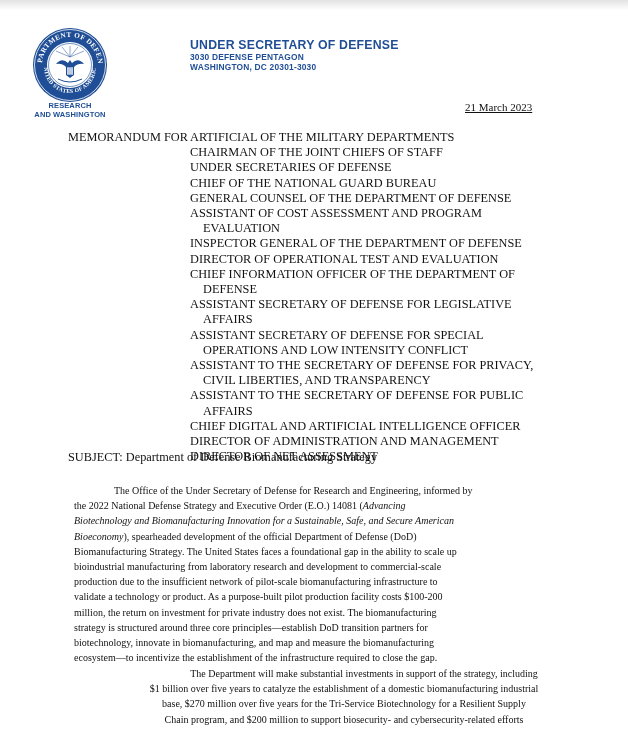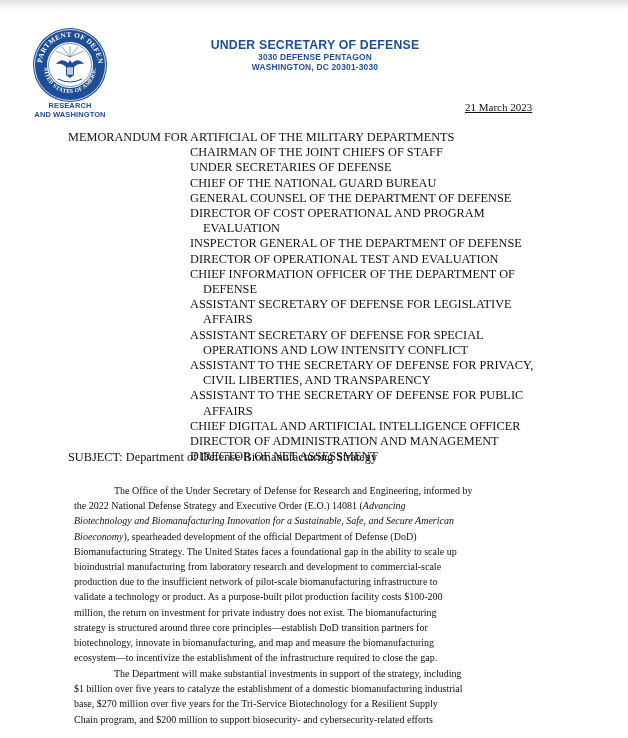--- a/index.html
+++ b/index.html
@@ -12,21 +12,21 @@
       position: absolute; left: 0; top: 0; width: 628px; height: 10px;
       background: linear-gradient(to bottom, #e2e2e2, rgba(255,255,255,0));
     }
     .seal { position: absolute; left: 32px; top: 27px; width: 76px; height: 76px; }
     .seal-caption {
       position: absolute; left: 18px; top: 101px; width: 104px; text-align: center;
       font-family: "Liberation Sans", sans-serif; font-weight: bold; font-size: 7.5px;
       line-height: 9px; color: #1f4e96; letter-spacing: 0.1px;
     }
     .letterhead {
-      position: absolute; left: 190px; top: 38px; width: 250px; text-align: center;
+      position: absolute; left: 190px; top: 38px; width: 250px; text-align: left;
       font-family: "Liberation Sans", sans-serif; font-weight: bold; color: #1f4e96;
     }
     .lh-title { font-size: 12.3px; line-height: 14px; letter-spacing: 0.2px; }
     .lh-sub { font-size: 8.4px; line-height: 10px; letter-spacing: 0.2px; }
     .date {
       position: absolute; left: 465px; top: 100px; font-size: 11px; line-height: 14px; text-decoration: underline;
     }
     .memo {
       position: absolute; left: 68px; top: 130px; font-size: 12.3px; line-height: 15.2px;
     }
@@ -36,21 +36,21 @@
     .memo-list .cont { padding-left: 13px; }
     .subject {
       position: absolute; left: 68px; top: 450px; font-size: 12.3px; line-height: 15px; white-space: nowrap;
     }
     .para {
       position: absolute; left: 68px; width: 540px; font-size: 10px; line-height: 15.2px; margin: 6px;
     }
     .para .line { white-space: nowrap; display: block; }
     .para .indent { padding-left: 40px; }
     .p1 { top: 477px; }
-    .p2 { top: 660px; }
+    .p2 { top: 660px; text-align: center; }
     i { font-style: italic; }
   </style>
 </head>
 <body>
 
 <div class="top-shadow"></div>
 
 <div class="seal">
   <svg width="76" height="76" viewBox="0 0 76 76">
     <defs>
@@ -96,21 +96,21 @@
 <div class="date">21 March 2023</div>
 
 <div class="memo">
   <span class="memo-label">MEMORANDUM FOR</span>
   <ul class="memo-list">
     <li>ARTIFICIAL OF THE MILITARY DEPARTMENTS</li>
     <li>CHAIRMAN OF THE JOINT CHIEFS OF STAFF</li>
     <li>UNDER SECRETARIES OF DEFENSE</li>
     <li>CHIEF OF THE NATIONAL GUARD BUREAU</li>
     <li>GENERAL COUNSEL OF THE DEPARTMENT OF DEFENSE</li>
-    <li>DIRECTOR OF COST OPERATIONAL AND PROGRAM</li>
+    <li>ASSISTANT OF COST ASSESSMENT AND PROGRAM</li>
     <li class="cont">EVALUATION</li>
     <li>INSPECTOR GENERAL OF THE DEPARTMENT OF DEFENSE</li>
     <li>DIRECTOR OF OPERATIONAL TEST AND EVALUATION</li>
     <li>CHIEF INFORMATION OFFICER OF THE DEPARTMENT OF</li>
     <li class="cont">DEFENSE</li>
     <li>ASSISTANT SECRETARY OF DEFENSE FOR LEGISLATIVE</li>
     <li class="cont">AFFAIRS</li>
     <li>ASSISTANT SECRETARY OF DEFENSE FOR SPECIAL</li>
     <li class="cont">OPERATIONS AND LOW INTENSITY CONFLICT</li>
     <li>ASSISTANT TO THE SECRETARY OF DEFENSE FOR PRIVACY,</li>

